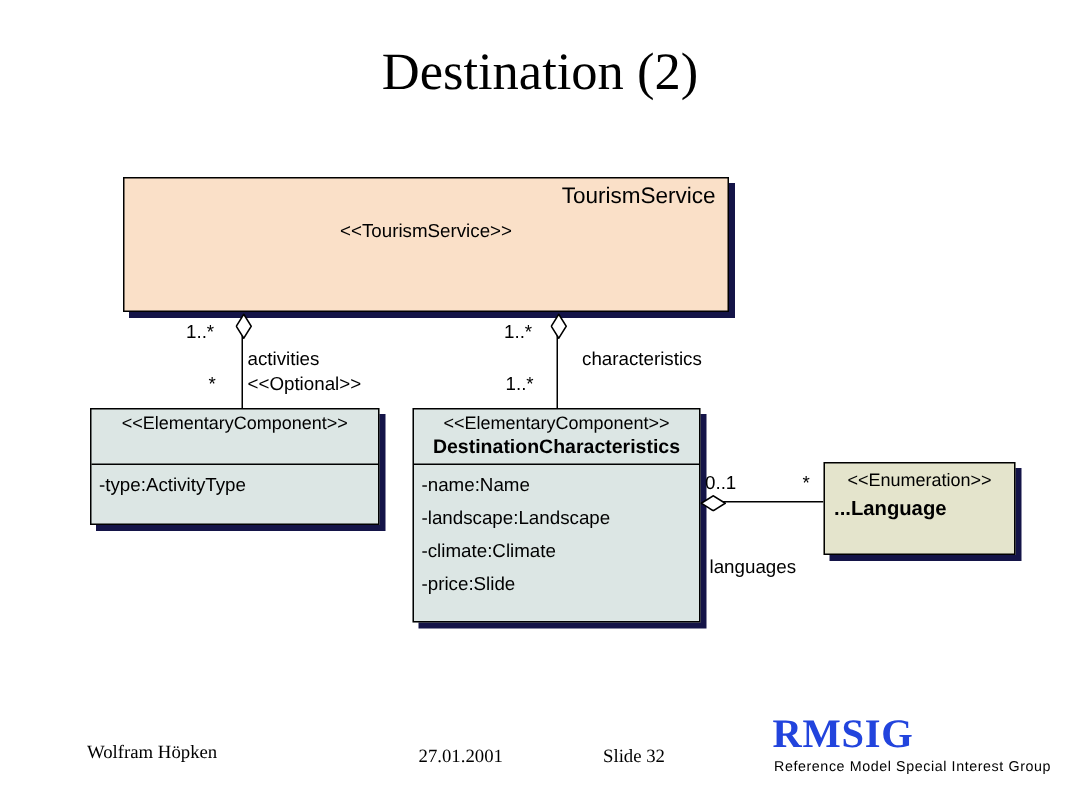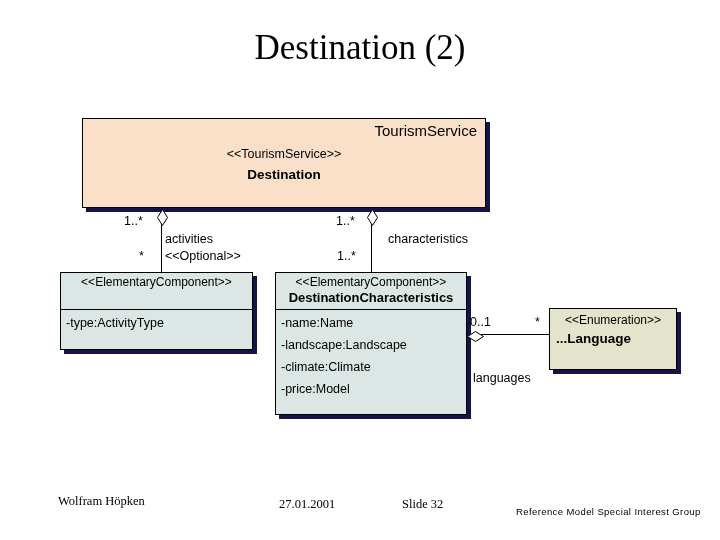--- a/index.html
+++ b/index.html
@@ -216,21 +216,20 @@
 </head>
 <body>
 
 <div id="slide">
 
   <div id="slide-title">Destination (2)</div>
 
   <div class="uml-box" id="box-destination">
     <div id="dest-owner">TourismService</div>
     <div id="dest-stereo">&lt;&lt;TourismService&gt;&gt;</div>
-    <div id="dest-name">Destination</div>
   </div>
 
   <div class="vline" id="assoc1-line"></div>
   <div id="assoc1-dia" class="diamond-wrap" style="position:absolute;">
     <svg width="11" height="17" viewBox="0 0 11 17">
       <polygon points="5.5,0.5 10.5,8.5 5.5,16.5 0.5,8.5" fill="#ffffff" stroke="#000000" stroke-width="1"></polygon>
     </svg>
   </div>
   <div class="mult" id="assoc1-m-top">1..*</div>
   <div class="mult" id="assoc1-m-bot">*</div>
@@ -258,21 +257,21 @@
 
   <div class="uml-box" id="box-characteristics">
     <div class="uml-section" style="height:36px;">
       <div class="stereotype center">&lt;&lt;ElementaryComponent&gt;&gt;</div>
       <div class="classname center">DestinationCharacteristics</div>
     </div>
     <div class="uml-section sec-divider" style="height:105px;">
       <div class="attr left">-name:Name</div>
       <div class="attr left">-landscape:Landscape</div>
       <div class="attr left">-climate:Climate</div>
-      <div class="attr left">-price:Model</div>
+      <div class="attr left">-price:Slide</div>
     </div>
   </div>
 
   <div class="hline" id="assoc3-line"></div>
   <div id="assoc3-dia" style="position:absolute;">
     <svg width="17" height="11" viewBox="0 0 17 11">
       <polygon points="0.5,5.5 8.5,0.5 16.5,5.5 8.5,10.5" fill="#ffffff" stroke="#000000" stroke-width="1"></polygon>
     </svg>
   </div>
   <div class="mult" id="assoc3-m-left">0..1</div>
@@ -280,15 +279,16 @@
   <div class="rolename" id="assoc3-role">languages</div>
 
   <div class="uml-box" id="box-language">
     <div id="lang-stereo">&lt;&lt;Enumeration&gt;&gt;</div>
     <div id="lang-name">...Language</div>
   </div>
 
   <div class="footer-text" id="footer-author">Wolfram Höpken</div>
   <div class="footer-text" id="footer-date">27.01.2001</div>
   <div class="footer-text" id="footer-slide">Slide 32</div>
+  <div id="logo-rmsig">RMSIG</div>
   <div id="logo-subtitle">Reference Model Special Interest Group</div>
 
 </div>
 
 </body></html>

